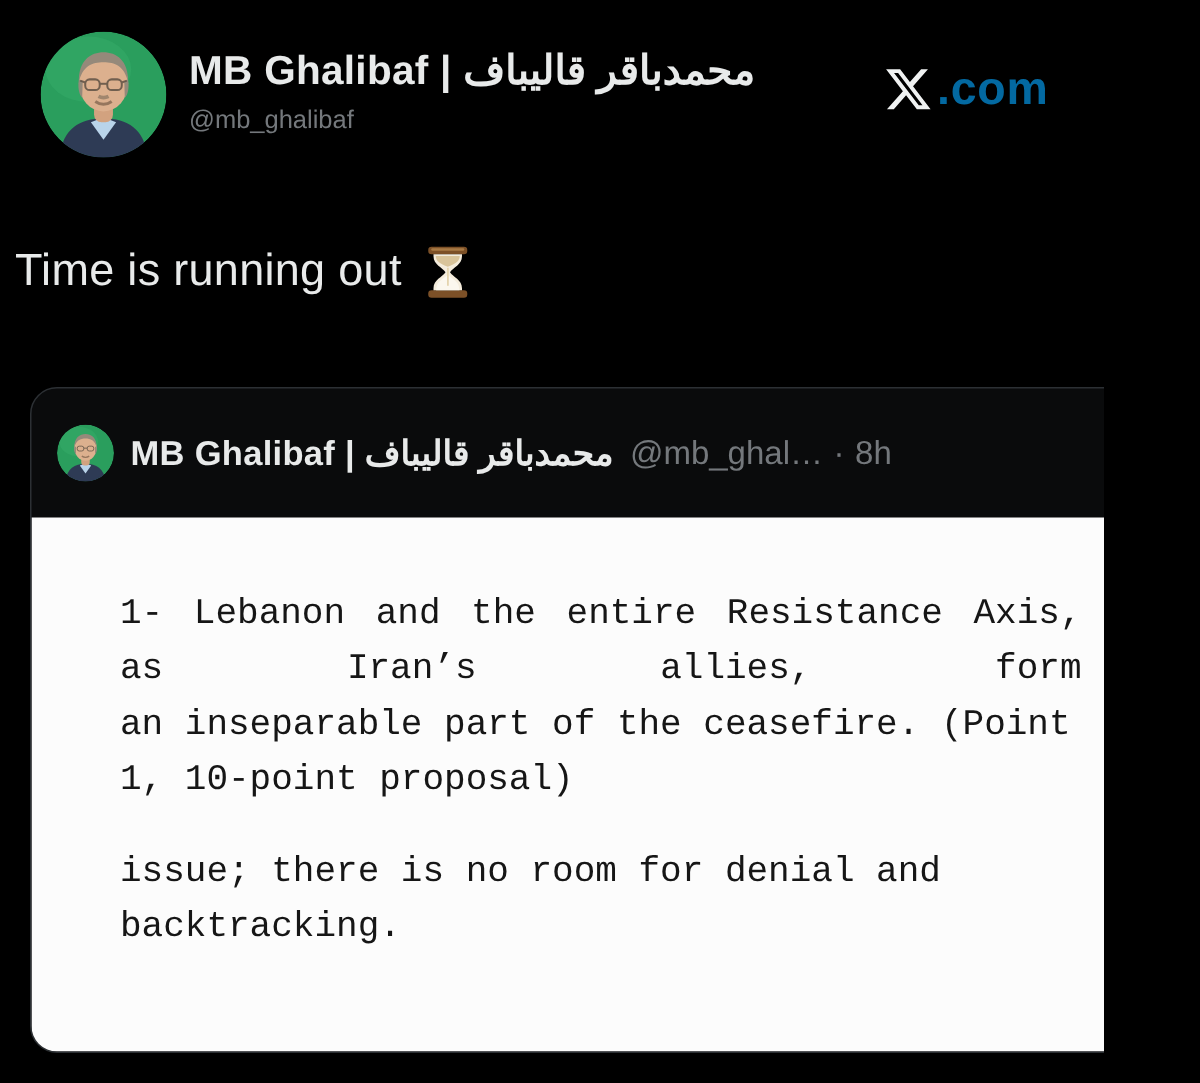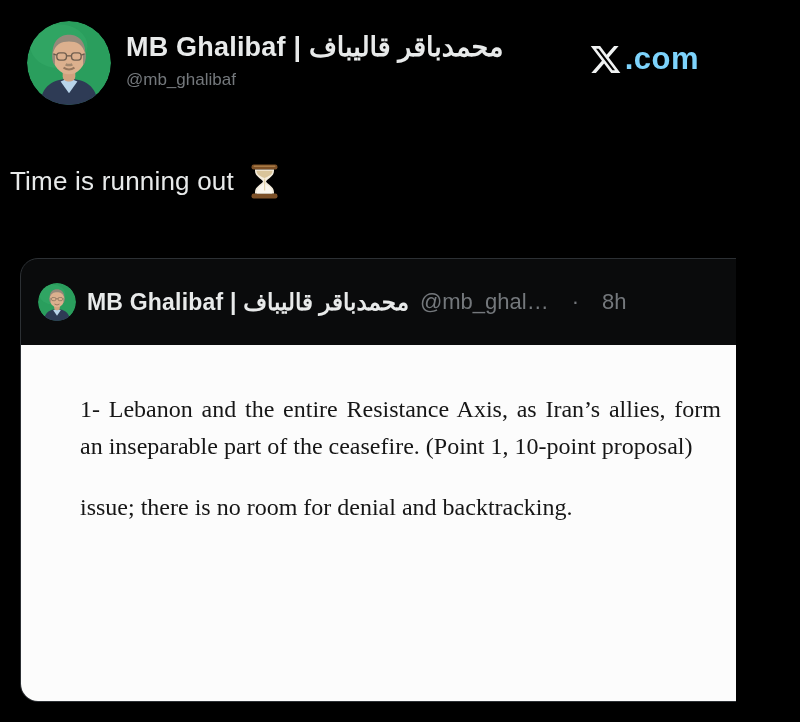--- a/index.html
+++ b/index.html
@@ -47,32 +47,31 @@
     position: absolute;
     right: 37px; top: 41px;
     display: flex;
     align-items: center;
     gap: 3px;
   }
   .brand .x-logo { width: 33px; height: 33px; }
   .brand .brand-label {
     font-size: 31px;
     font-weight: 700;
-    color: #7dd3fc;
+    color: #0369a1;
     letter-spacing: 0.5px;
   }
 
   
   .tweet-text {
     position: absolute;
     left: 10px; top: 164px;
     display: flex;
-    align-items: center;
     gap: 17px;
-    font-size: 26px;
+    font-size: 30px;
     color: #e8eaea;
     letter-spacing: 0.2px;
   }
   .hourglass { width: 27px; height: 35px; }
 
   
   .quote-card {
     position: absolute;
     left: 20px; top: 258px;
     width: 759px; height: 444px;
@@ -90,33 +89,33 @@
   }
   .q-name {
     font-size: 23px;
     font-weight: 700;
     color: #e8eaea;
     white-space: nowrap;
     letter-spacing: 0.2px;
   }
   .q-meta {
     display: flex;
-    gap: 23px;
+    gap: 7px;
     font-size: 22px;
     color: #74787c;
     white-space: nowrap;
     overflow: hidden;
   }
 
   .quote-image {
     position: absolute;
     left: 0; right: 0; top: 86px; bottom: 0;
     background: #fcfcfc;
     padding: 46px 57px 16px 59px;
-    font-family: Liberation Serif, serif;
+    font-family: Liberation Mono, monospace;
     color: #161616;
     font-size: 24px;
   }
   .para { margin-bottom: 24px; }
   .img-line { line-height: 37px; }
   .img-line.just { text-align: justify; text-align-last: justify; }
 </style>
 </head>
 <body>
 

